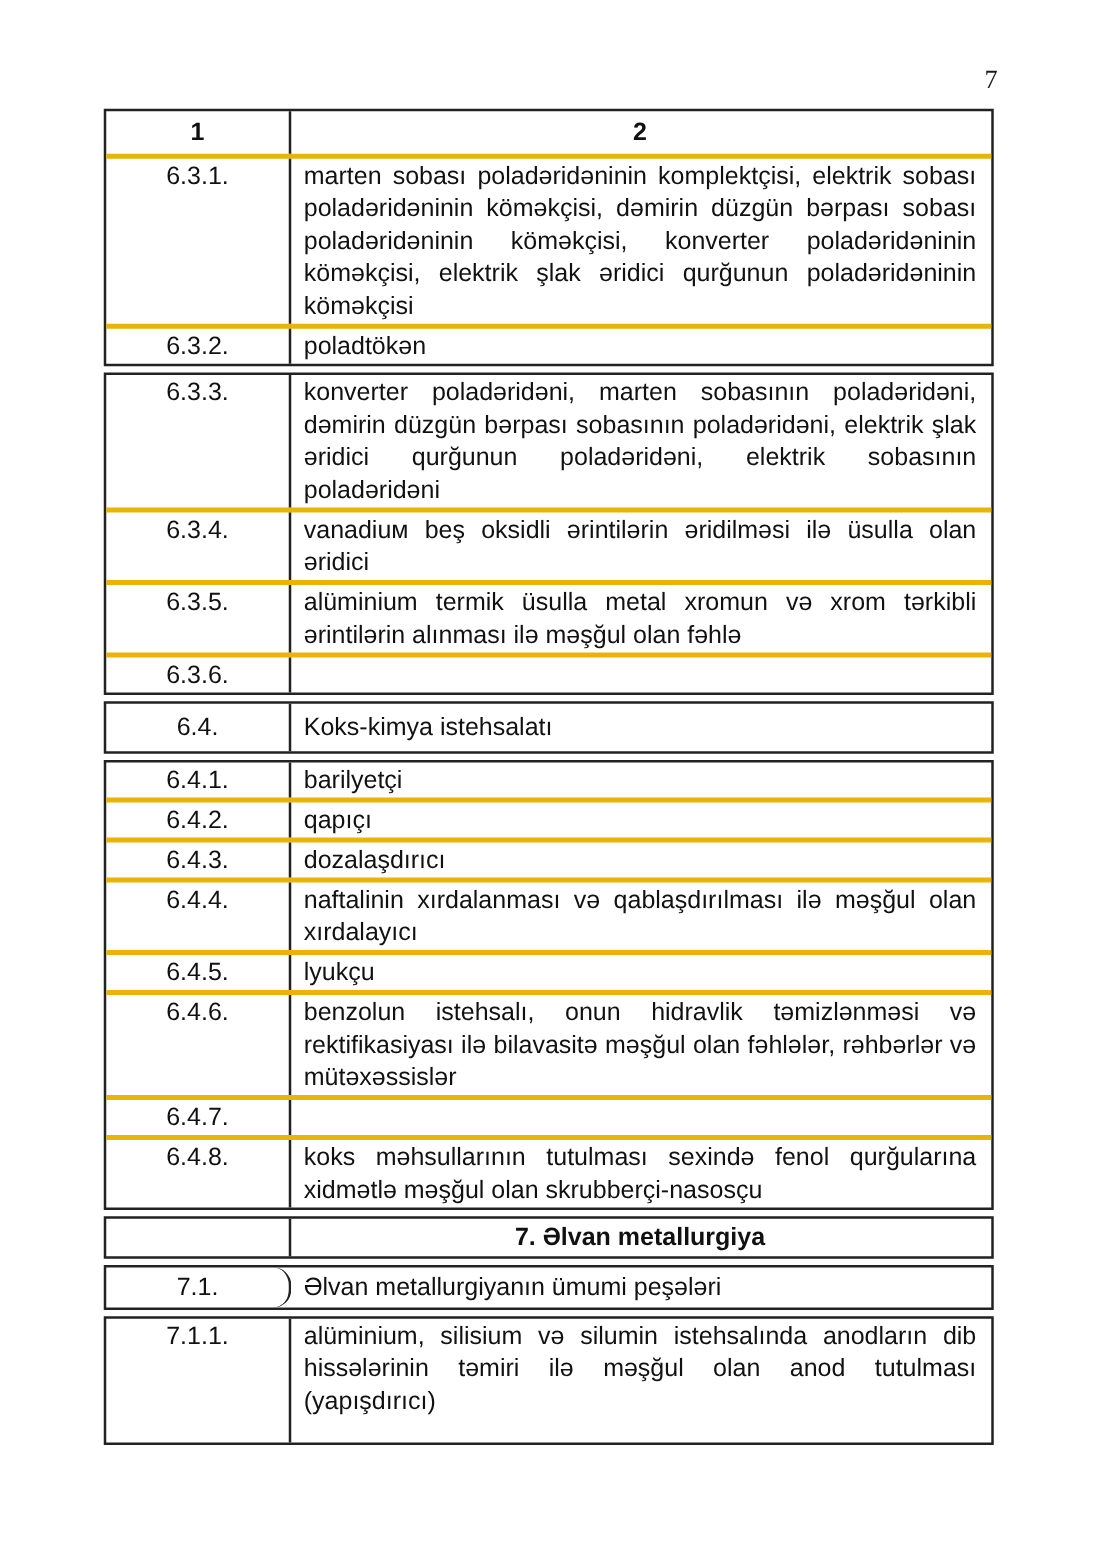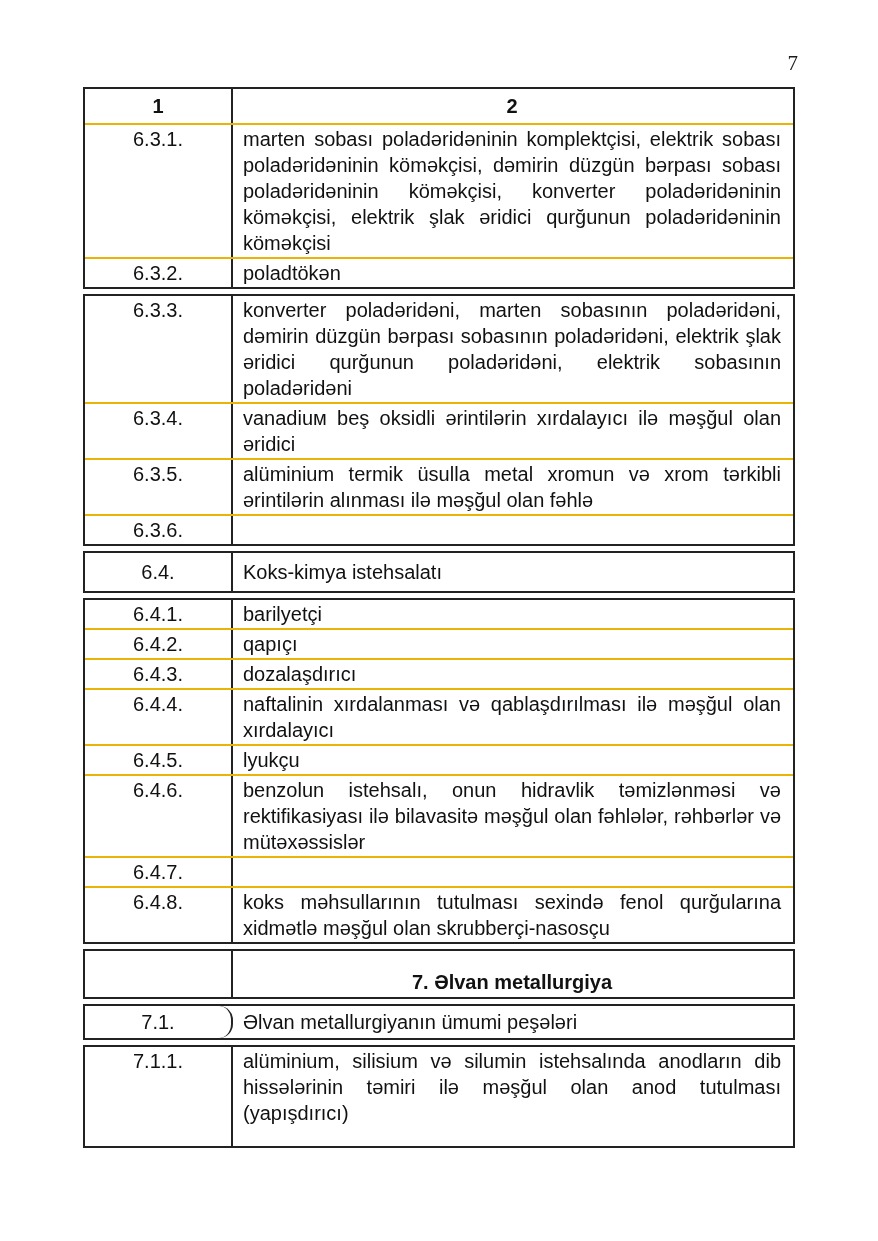--- a/index.html
+++ b/index.html
@@ -31,21 +31,21 @@
     width: 712px;
   }
   .section {
     box-sizing: border-box;
     border: 2px solid #222222;
     margin-top: 5px;
     background: #ffffff;
   }
   .section:first-child { margin-top: 0; }
   .row { display: flex; align-items: stretch; }
-  .row + .row { border-top: 2px solid #eab308; }
+  .row + .row { border-top: 4px solid #eab308; }
   .cell {
     box-sizing: border-box;
     font-size: 20px;
     line-height: 26px;
     padding: 1px 0 1px 0;
   }
   .cell-num {
     flex: 0 0 148px;
     width: 148px;
     border-right: 2px solid #222222;
@@ -64,21 +64,20 @@
     font-weight: bold;
     text-align: center;
     padding-top: 4px;
     padding-bottom: 4px;
   }
   .row.title .cell-text {
     font-weight: bold;
     text-align: center;
     padding-top: 2px;
     padding-bottom: 2px;
-    margin-top: 16px;
   }
   .row.spacious .cell { padding-top: 6px; padding-bottom: 6px; }
   .row.roomy .cell { padding-top: 3px; padding-bottom: 3px; border-radius: 14px; }
   .row.tall-bottom .cell { padding-bottom: 20px; }
 </style>
 </head>
 <body>
 
 <div class="page-number">7</div>
 
@@ -97,21 +96,21 @@
         <div class="cell cell-text">poladtökən</div>
       </div>
     </div>
     <div class="section">
       <div class="row">
         <div class="cell cell-num">6.3.3.</div>
         <div class="cell cell-text">konverter poladəridəni, marten sobasının poladəridəni, dəmirin düzgün bərpası sobasının poladəridəni, elektrik şlak əridici qurğunun poladəridəni, elektrik sobasının poladəridəni</div>
       </div>
       <div class="row">
         <div class="cell cell-num">6.3.4.</div>
-        <div class="cell cell-text">vanadiuм beş oksidli ərintilərin xırdalayıcı ilə məşğul olan əridici</div>
+        <div class="cell cell-text">vanadiuм beş oksidli ərintilərin əridilməsi ilə üsulla olan əridici</div>
       </div>
       <div class="row">
         <div class="cell cell-num">6.3.5.</div>
         <div class="cell cell-text">alüminium termik üsulla metal xromun və xrom tərkibli ərintilərin alınması ilə məşğul olan fəhlə</div>
       </div>
       <div class="row">
         <div class="cell cell-num">6.3.6.</div>
       </div>
     </div>
     <div class="section">

